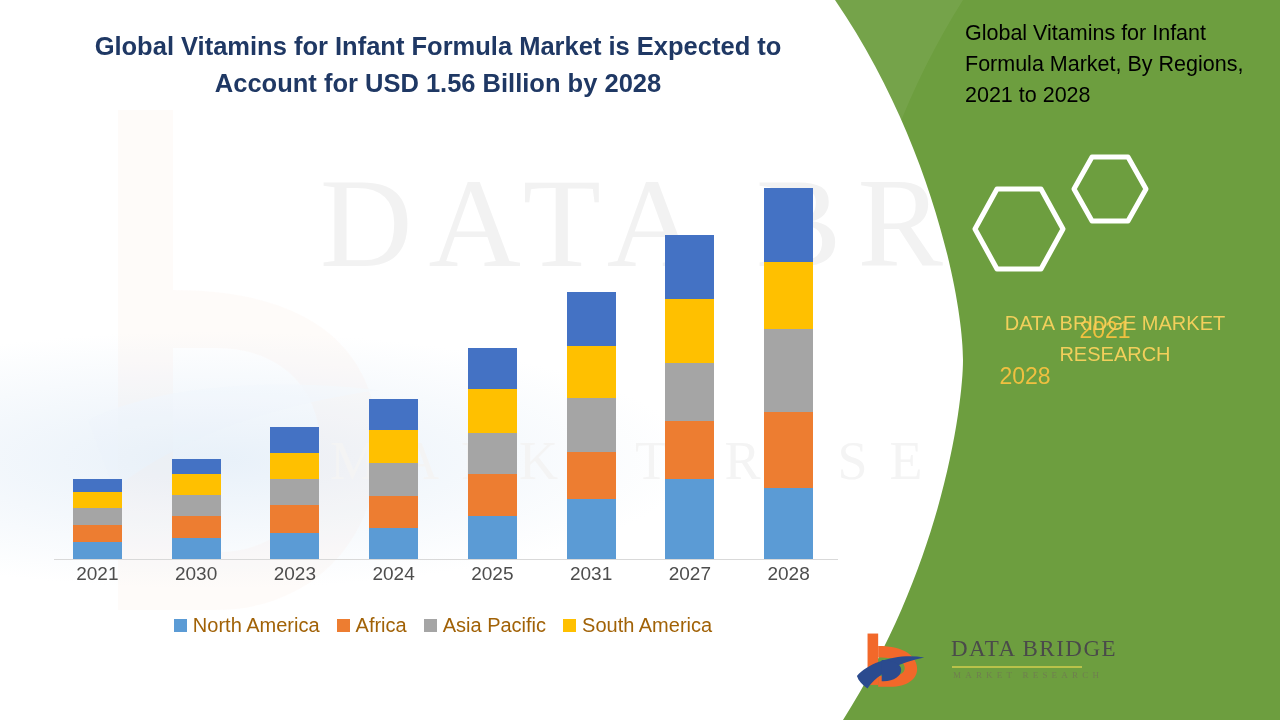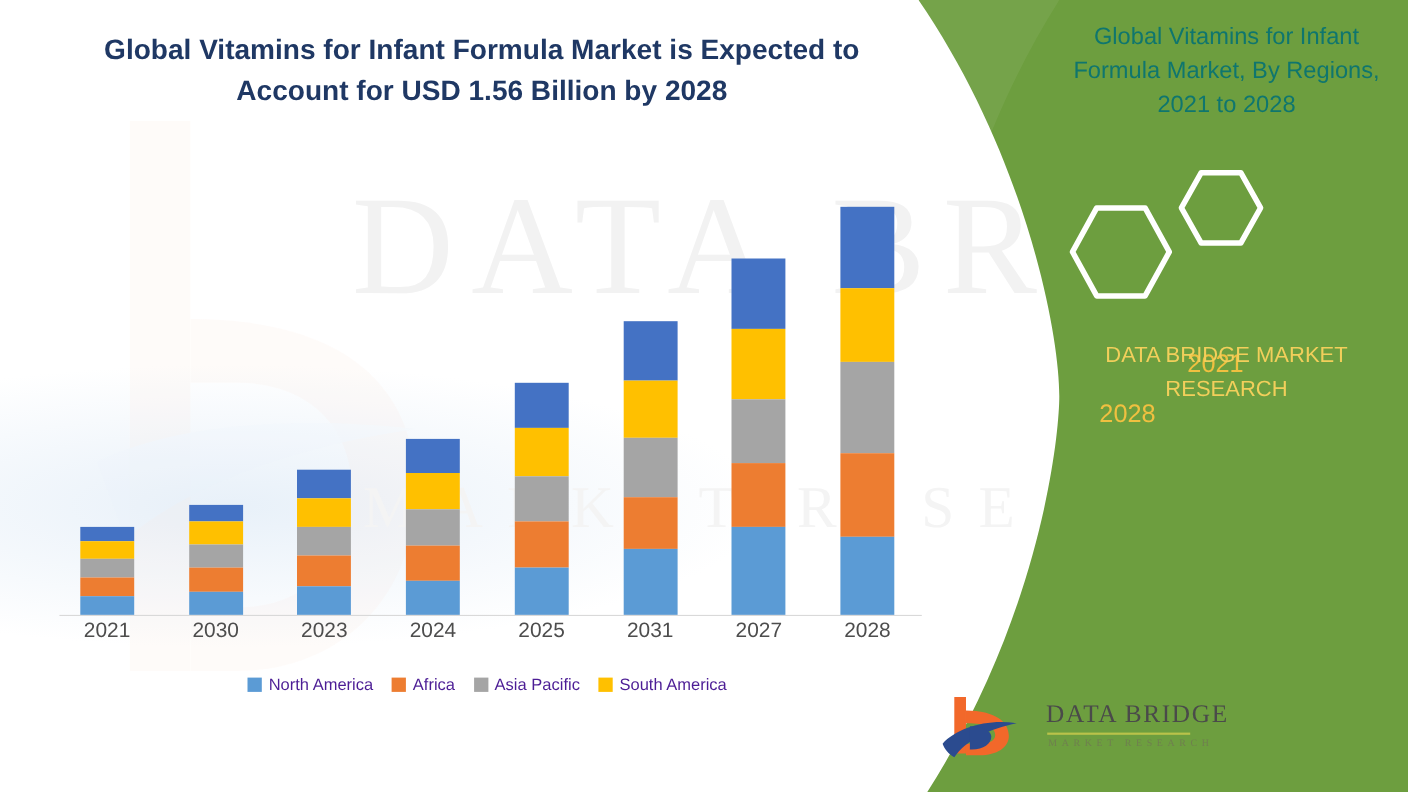--- a/index.html
+++ b/index.html
@@ -63,33 +63,33 @@
   .xlab { width:96px; text-align:center; font-size:19px; color:#4d4d4d; }
 
   
   .legend {
     position:absolute; left:48px; top:614px; width:790px;
     display:flex; justify-content:center; align-items:center; gap:17px;
     white-space:nowrap;
   }
   .legend-item { display:flex; align-items:center; gap:6px; }
   .legend-swatch { width:13px; height:13px; display:inline-block; }
-  .legend-label { font-size:15px; color:#4c1d95; }
+  .legend-label { font-size:20px; color:#a16207; }
 
   
   #green-panel {
     position:absolute; right:0; top:0; width:445px; height:720px;
     pointer-events:none;
   }
   #green-panel .shape { position:absolute; inset:0; }
   .gp-content { position:absolute; right:0; top:0; width:445px; height:720px; }
 
   .gp-title {
     position:absolute; left:130px; top:18px; width:300px;
-    color:#0f766e; font-size:21.5px; line-height:31px; text-align:center;
+    color:#000000; font-size:21.5px; line-height:31px; text-align:left;
   }
   .hexwrap { position:absolute; left:110px; top:145px; width:230px; height:140px; }
   .hex-label {
     position:absolute; color:#f0c040; font-size:23px; font-weight:400; text-align:center;
   }
   #hex-2021-label { left:120px; top:172px; width:80px; }
   #hex-2028-label { left:35px; top:218px; width:90px; }
 
   .gp-brand {
     position:absolute; left:120px; top:308px; width:320px;

